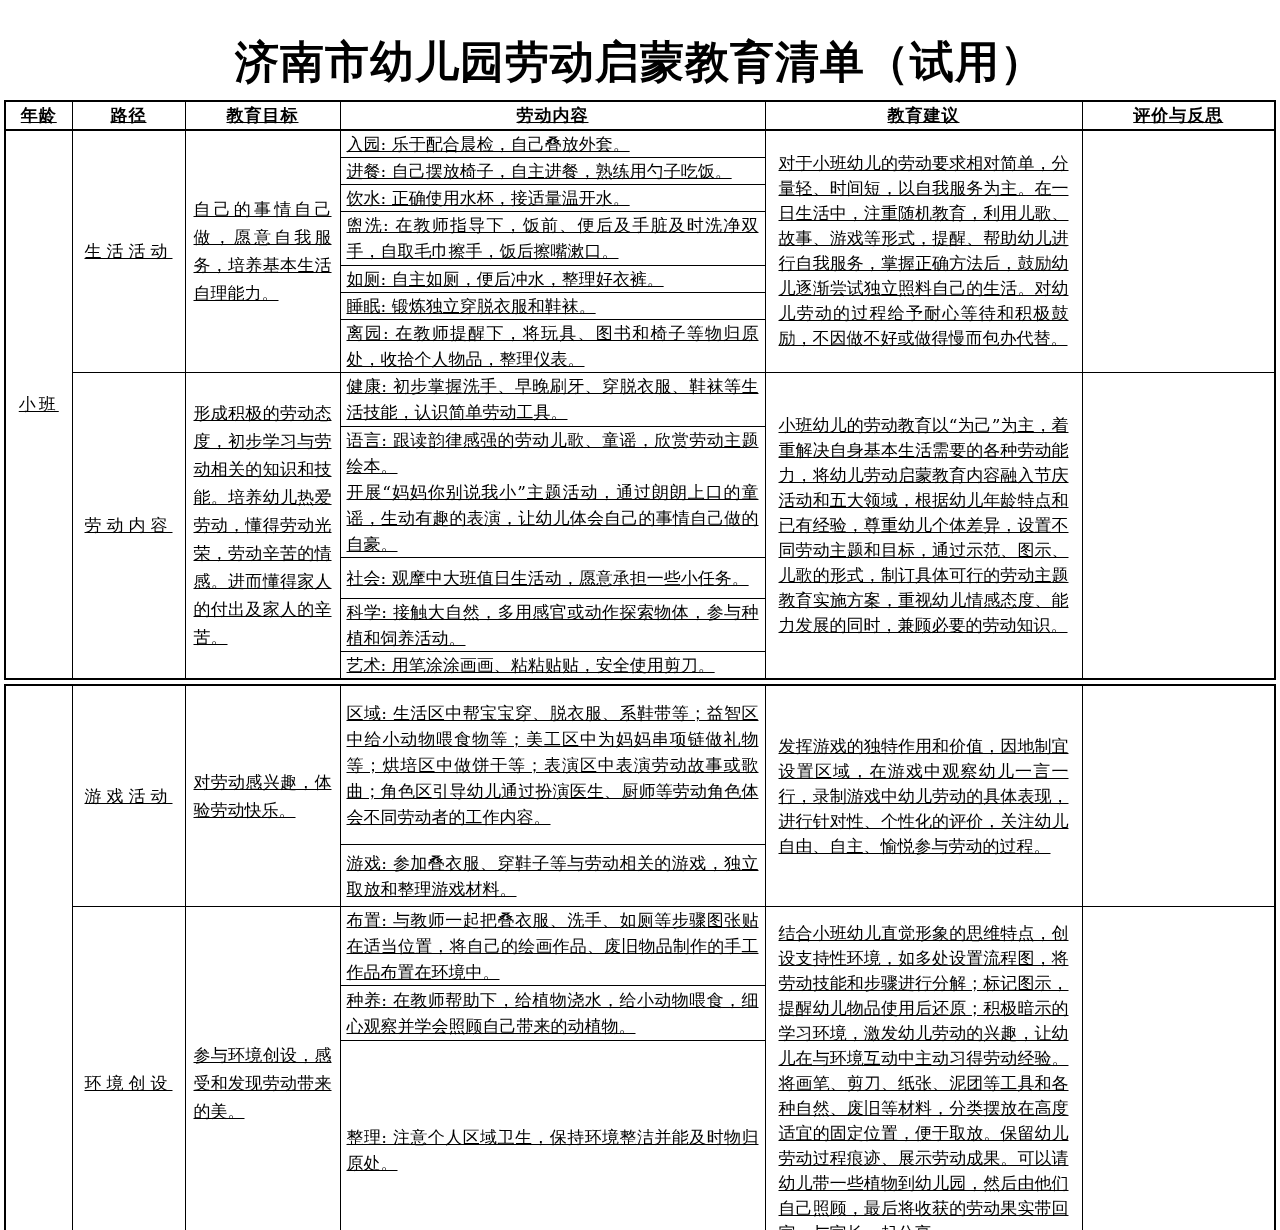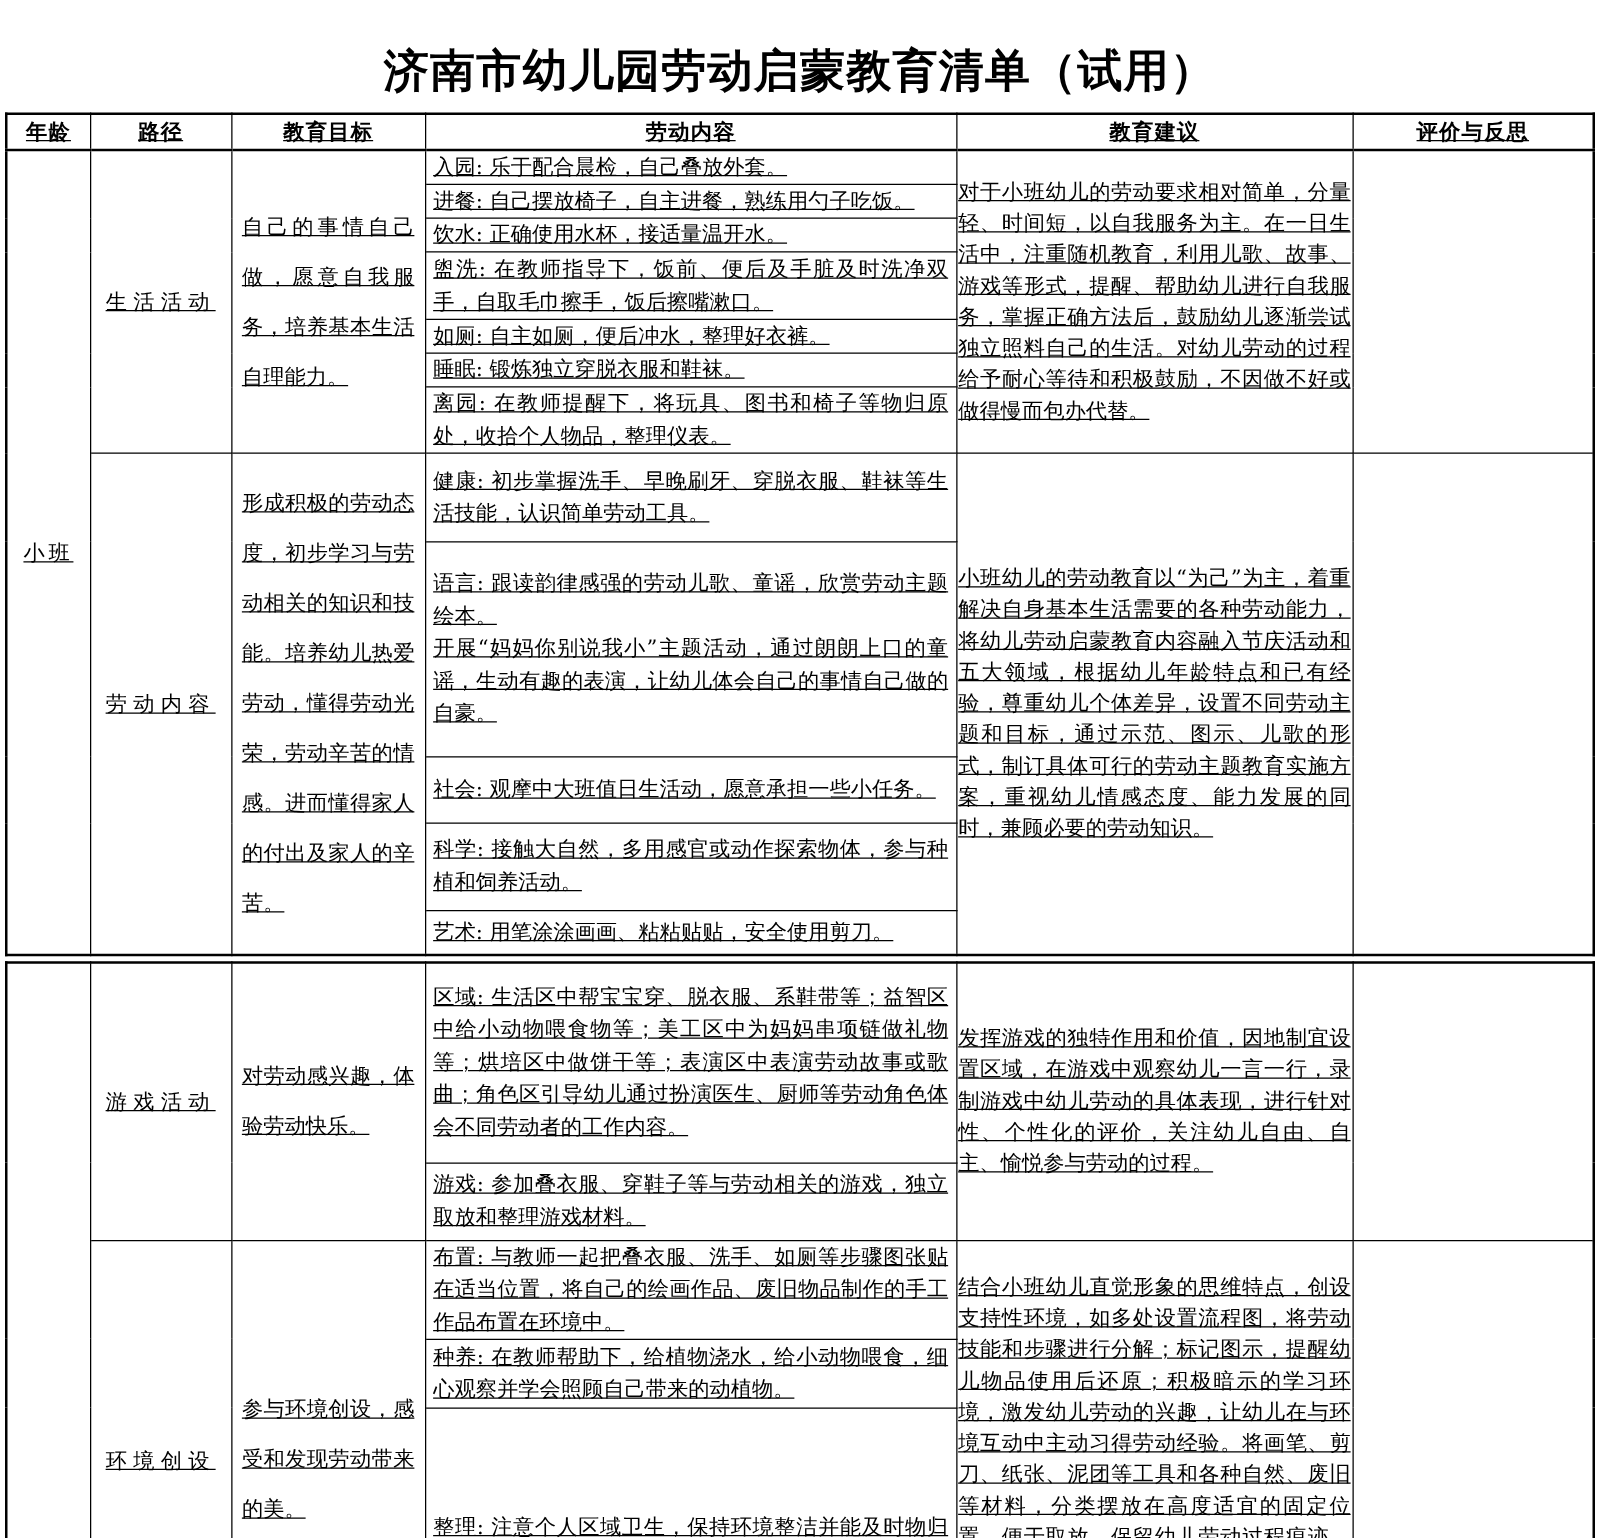--- a/index.html
+++ b/index.html
@@ -7,21 +7,21 @@
     width: 1280px;
     min-height: 1230px;
     background: #ffffff;
     color: #000;
     font-family: "DejaVu Serif", "Liberation Serif", serif;
     overflow: hidden;
   }
   .title {
     margin: 36px 0 11px 0;
     text-align: center;
-    font-size: 36px;
+    font-size: 44px;
     font-weight: bold;
     letter-spacing: 1px;
     line-height: 1.2;
   }
   table.sheet {
     border-collapse: collapse;
     table-layout: fixed;
     width: 1270px;
     margin: 0 auto;
     border: 2px solid #000;
@@ -36,23 +36,23 @@
   }
   tr.hdr td {
     font-weight: bold;
     text-align: center;
     height: 25px;
     border-bottom: 2px solid #000;
     letter-spacing: 1px;
   }
   td.age  { text-align: center; letter-spacing: 3px; margin-top: 32px; }
   td.path { text-align: center; letter-spacing: 5px; }
-  td.goal { padding: 20px 8px;  line-height: 40px; text-align: justify; }
+  td.goal { padding: 20px 8px;  line-height: 28px; text-align: justify; }
   td.labor{ padding: 0 6px;    line-height: 26px; text-align: justify; }
-  td.sugg { padding: 4px 1px; line-height: 25px; text-align: justify; }
+  td.sugg { padding: 4px 13px; line-height: 25px; text-align: justify; }
   td.eval { }
   .para { text-align: justify; }
   .tbl-gap { height: 4px; }
 </style>
 </head>
 <body>
 
 <div class="page">
 
   <div class="title">济南市幼儿园劳动启蒙教育清单（试用）</div>

